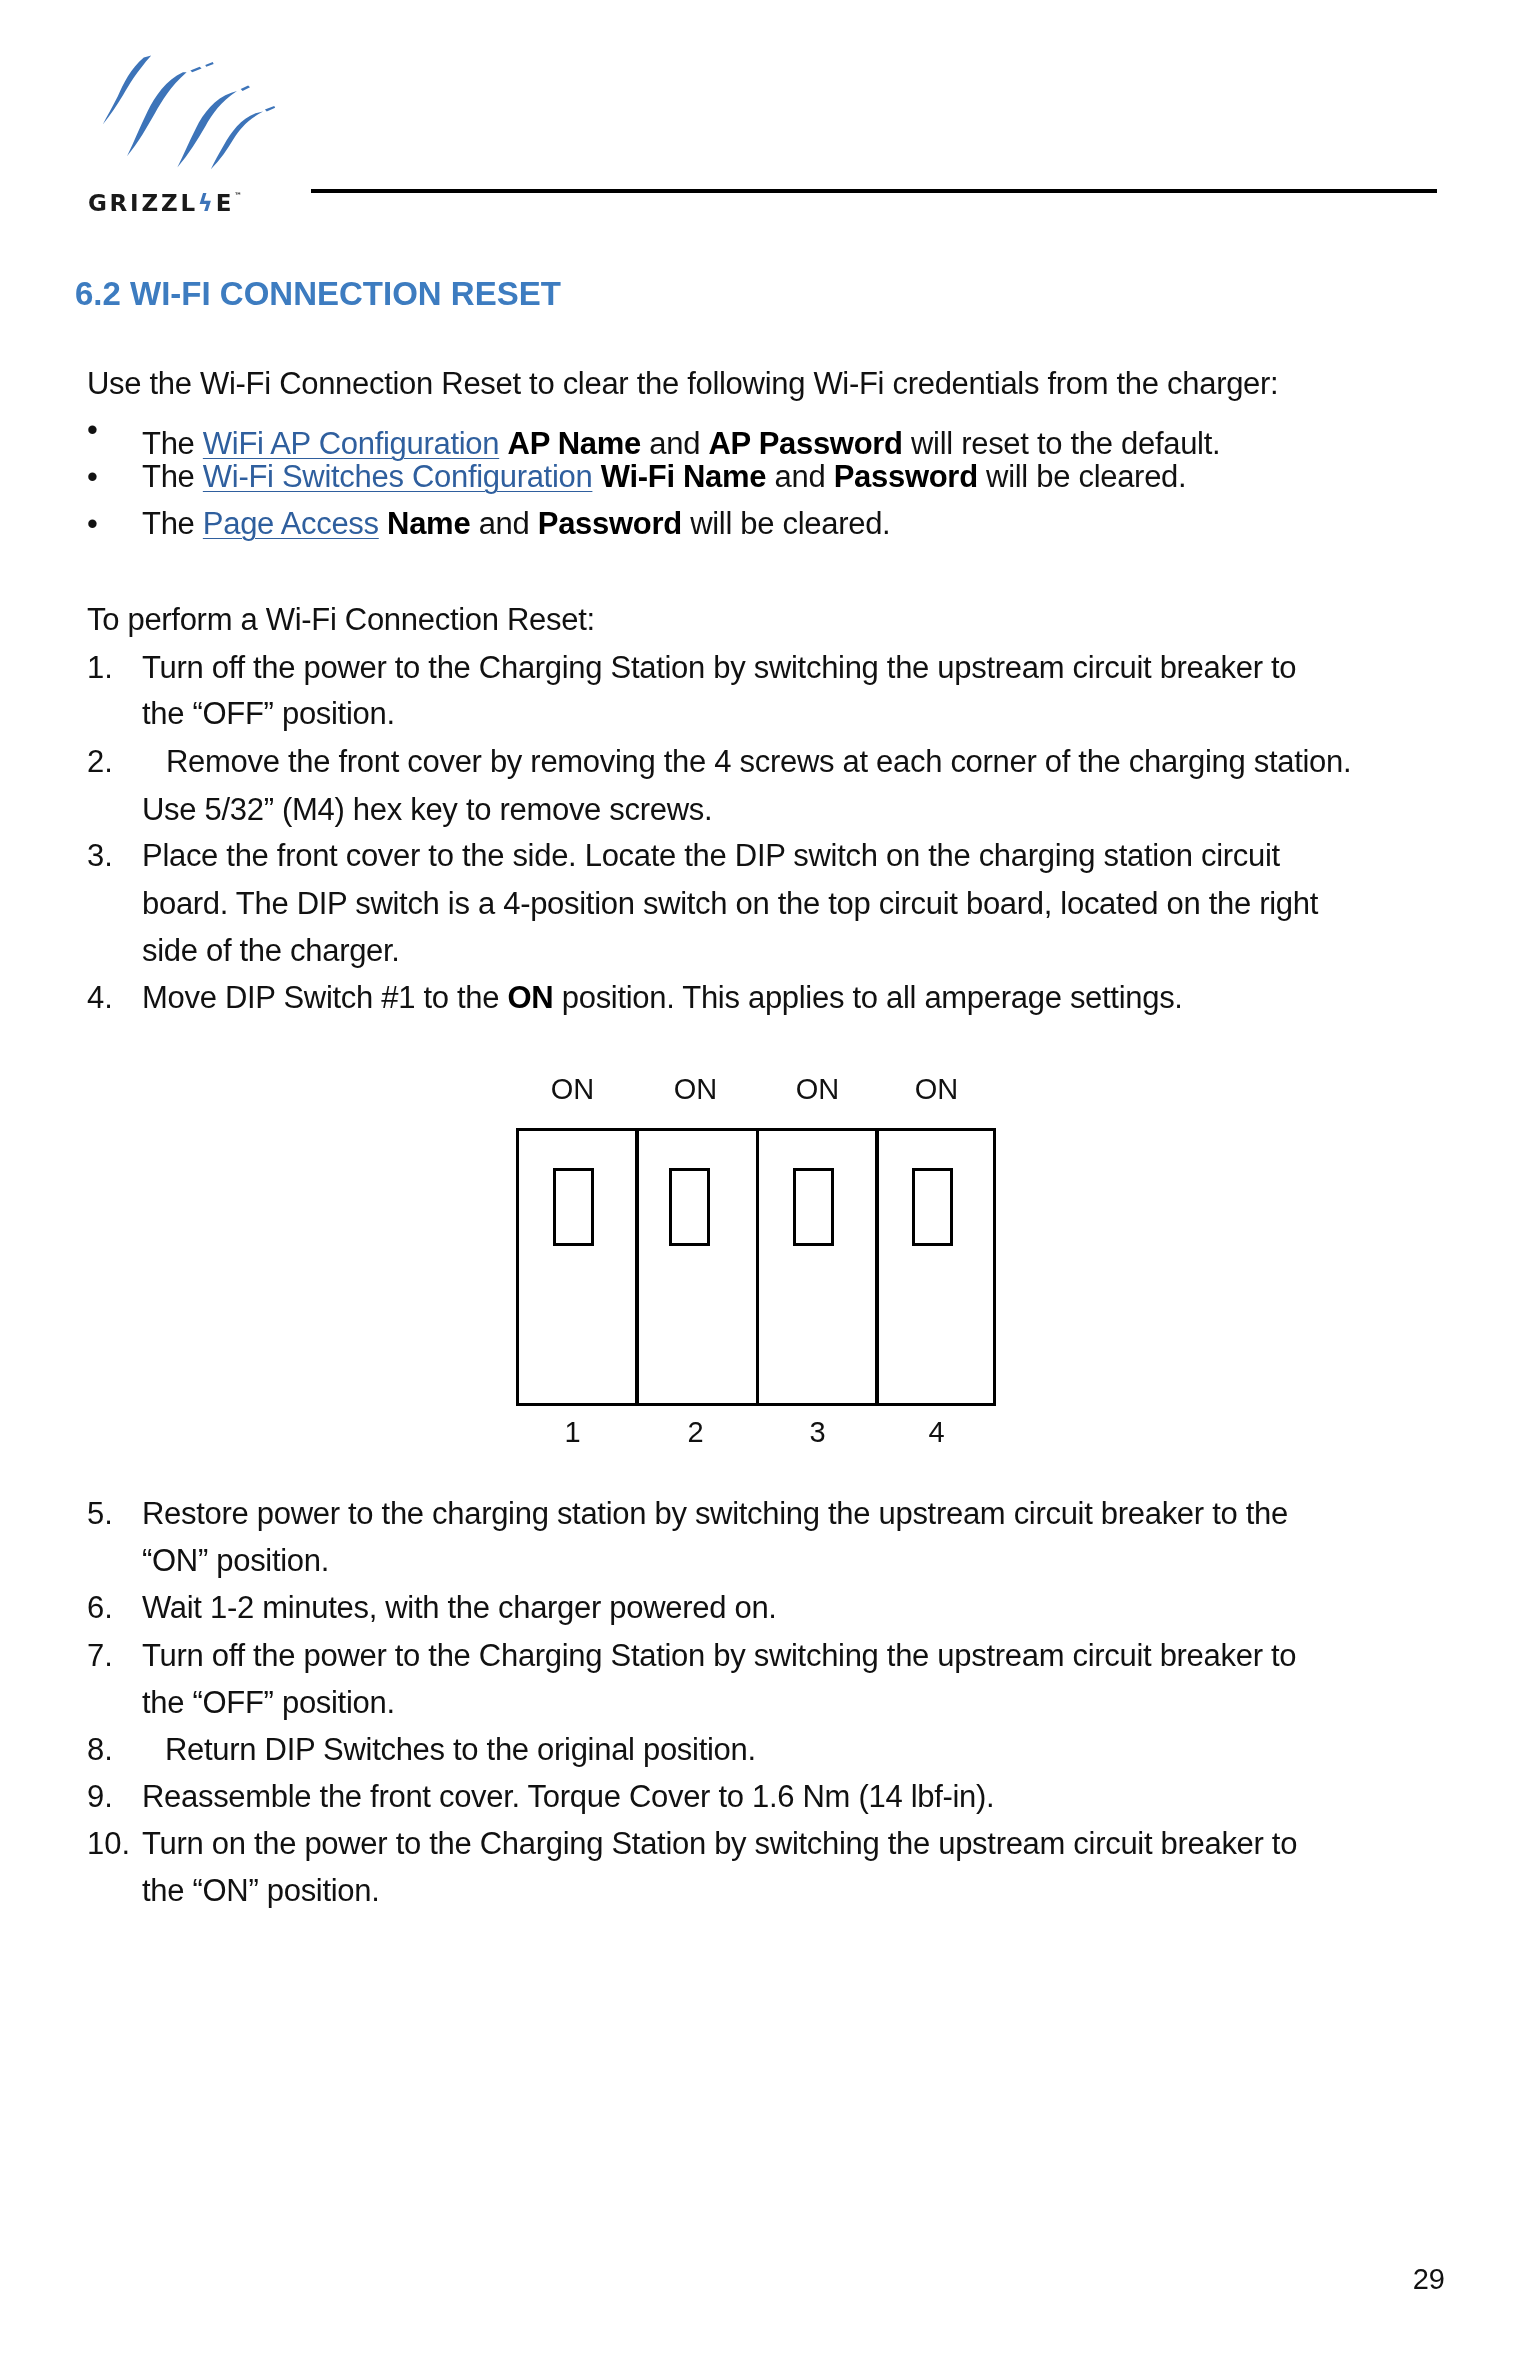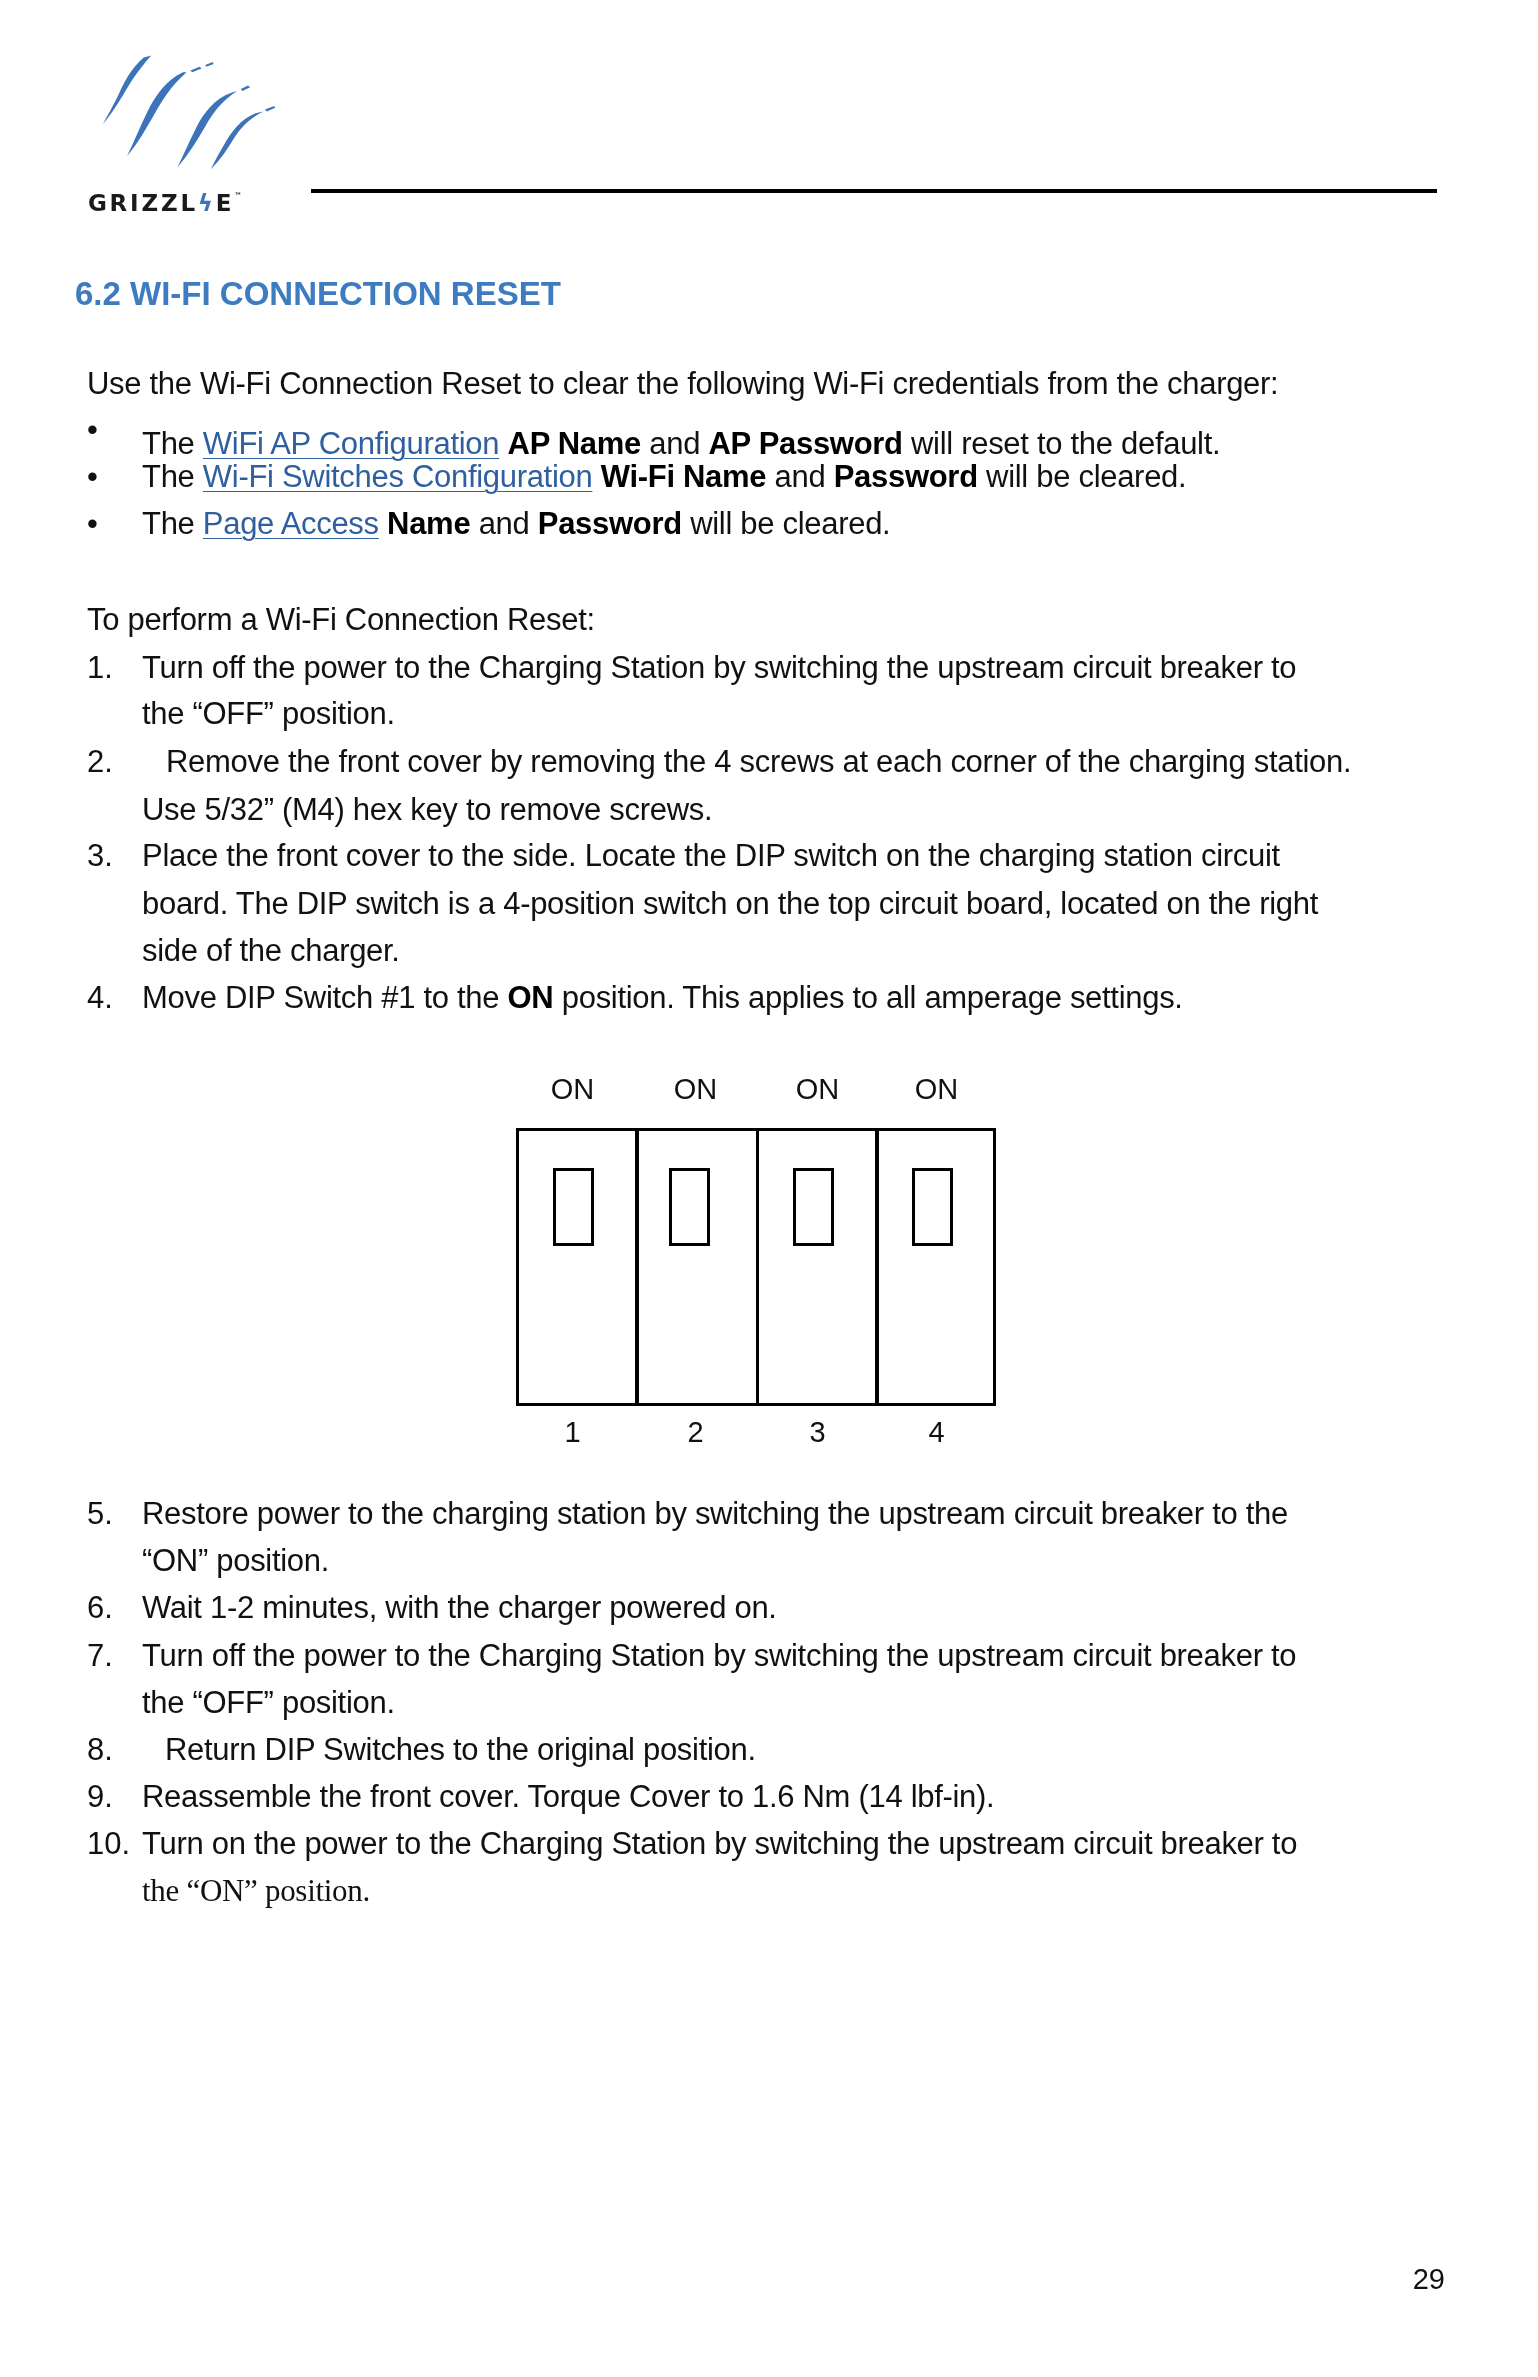--- a/index.html
+++ b/index.html
@@ -136,18 +136,18 @@
     <span class="marker" style="top:1731px;">8.</span>
     <div class="line" style="left:142px; top:1731px;margin-left:23px;">Return DIP Switches to the original position.</div>
   </div>
   <div>
     <span class="marker" style="top:1778px;">9.</span>
     <div class="line" style="left:142px; top:1778px;">Reassemble the front cover. Torque Cover to 1.6 Nm (14 lbf-in).</div>
   </div>
   <div>
     <span class="marker" style="top:1825px;">10.</span>
     <div class="line" style="left:142px; top:1825px;">Turn on the power to the Charging Station by switching the upstream circuit breaker to</div>
-    <div class="line" style="left:142px; top:1872px;font-family:Liberation Serif, serif;">the “ON” position.</div>
+    <div class="line" style="left:142px; top:1872px;">the “ON” position.</div>
   </div>
 </div>
 
 <div class="abs page-num">29</div>
 
 
 </body></html>

